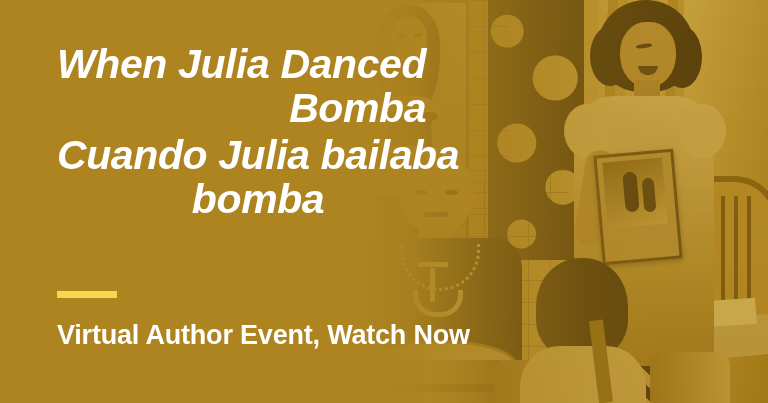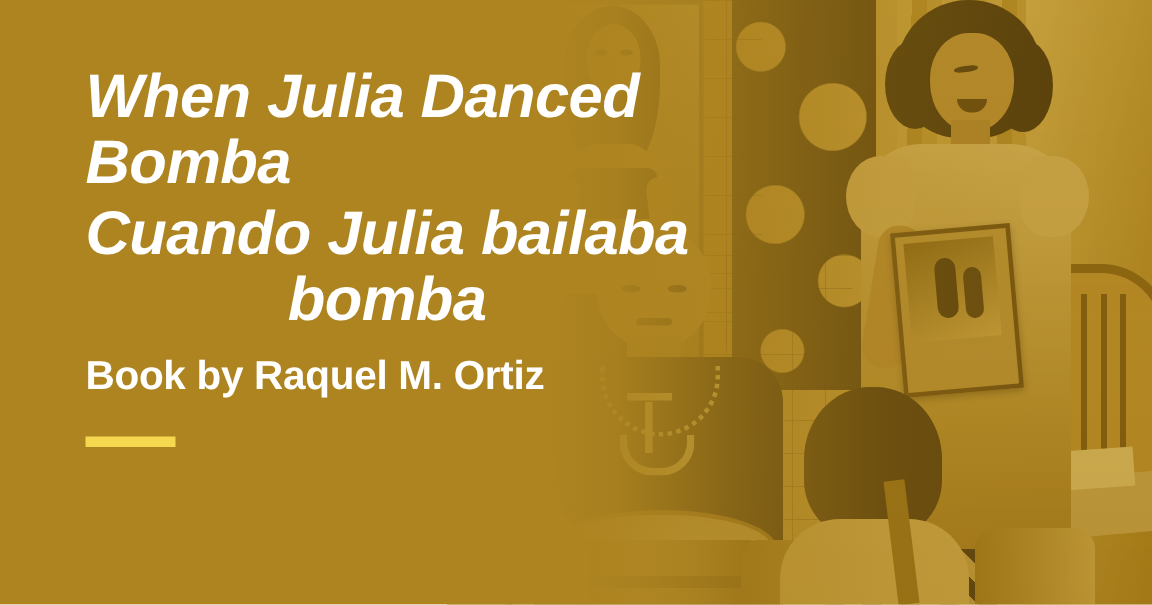--- a/index.html
+++ b/index.html
@@ -375,21 +375,21 @@
     position: absolute;
     color: #ffffff;
     font-style: italic;
     font-weight: bold;
     font-size: 41px;
     line-height: 44px;
     letter-spacing: -0.4px;
     white-space: pre-line;
     margin: 0;
   }
-  #title-en { top: 42px; }
+  #title-en { top: 42px; text-align: right; }
   #title-es { top: 133px; text-align: center; }
   .sub {
     position: absolute;
     color: #ffffff;
     font-weight: bold;
     font-size: 27px;
     line-height: 32px;
     letter-spacing: -0.2px;
     margin: 0;
   }
@@ -481,17 +481,17 @@
     <div class="duotone"></div>
     <div class="duotone2"></div>
     <div class="fade"></div>
   </div>
 
   <div id="content">
     <h1 class="title" id="title-en">When Julia Danced
 Bomba</h1>
     <h2 class="title" id="title-es">Cuando Julia bailaba
 bomba</h2>
-    <p class="sub" id="byline">Book by Raquel M. Ortiz</p>
     <div id="divider"></div>
+    <p class="sub" id="cta">Virtual Author Event, Watch Now</p>
   </div>
 
 </div>
 
 </body></html>

